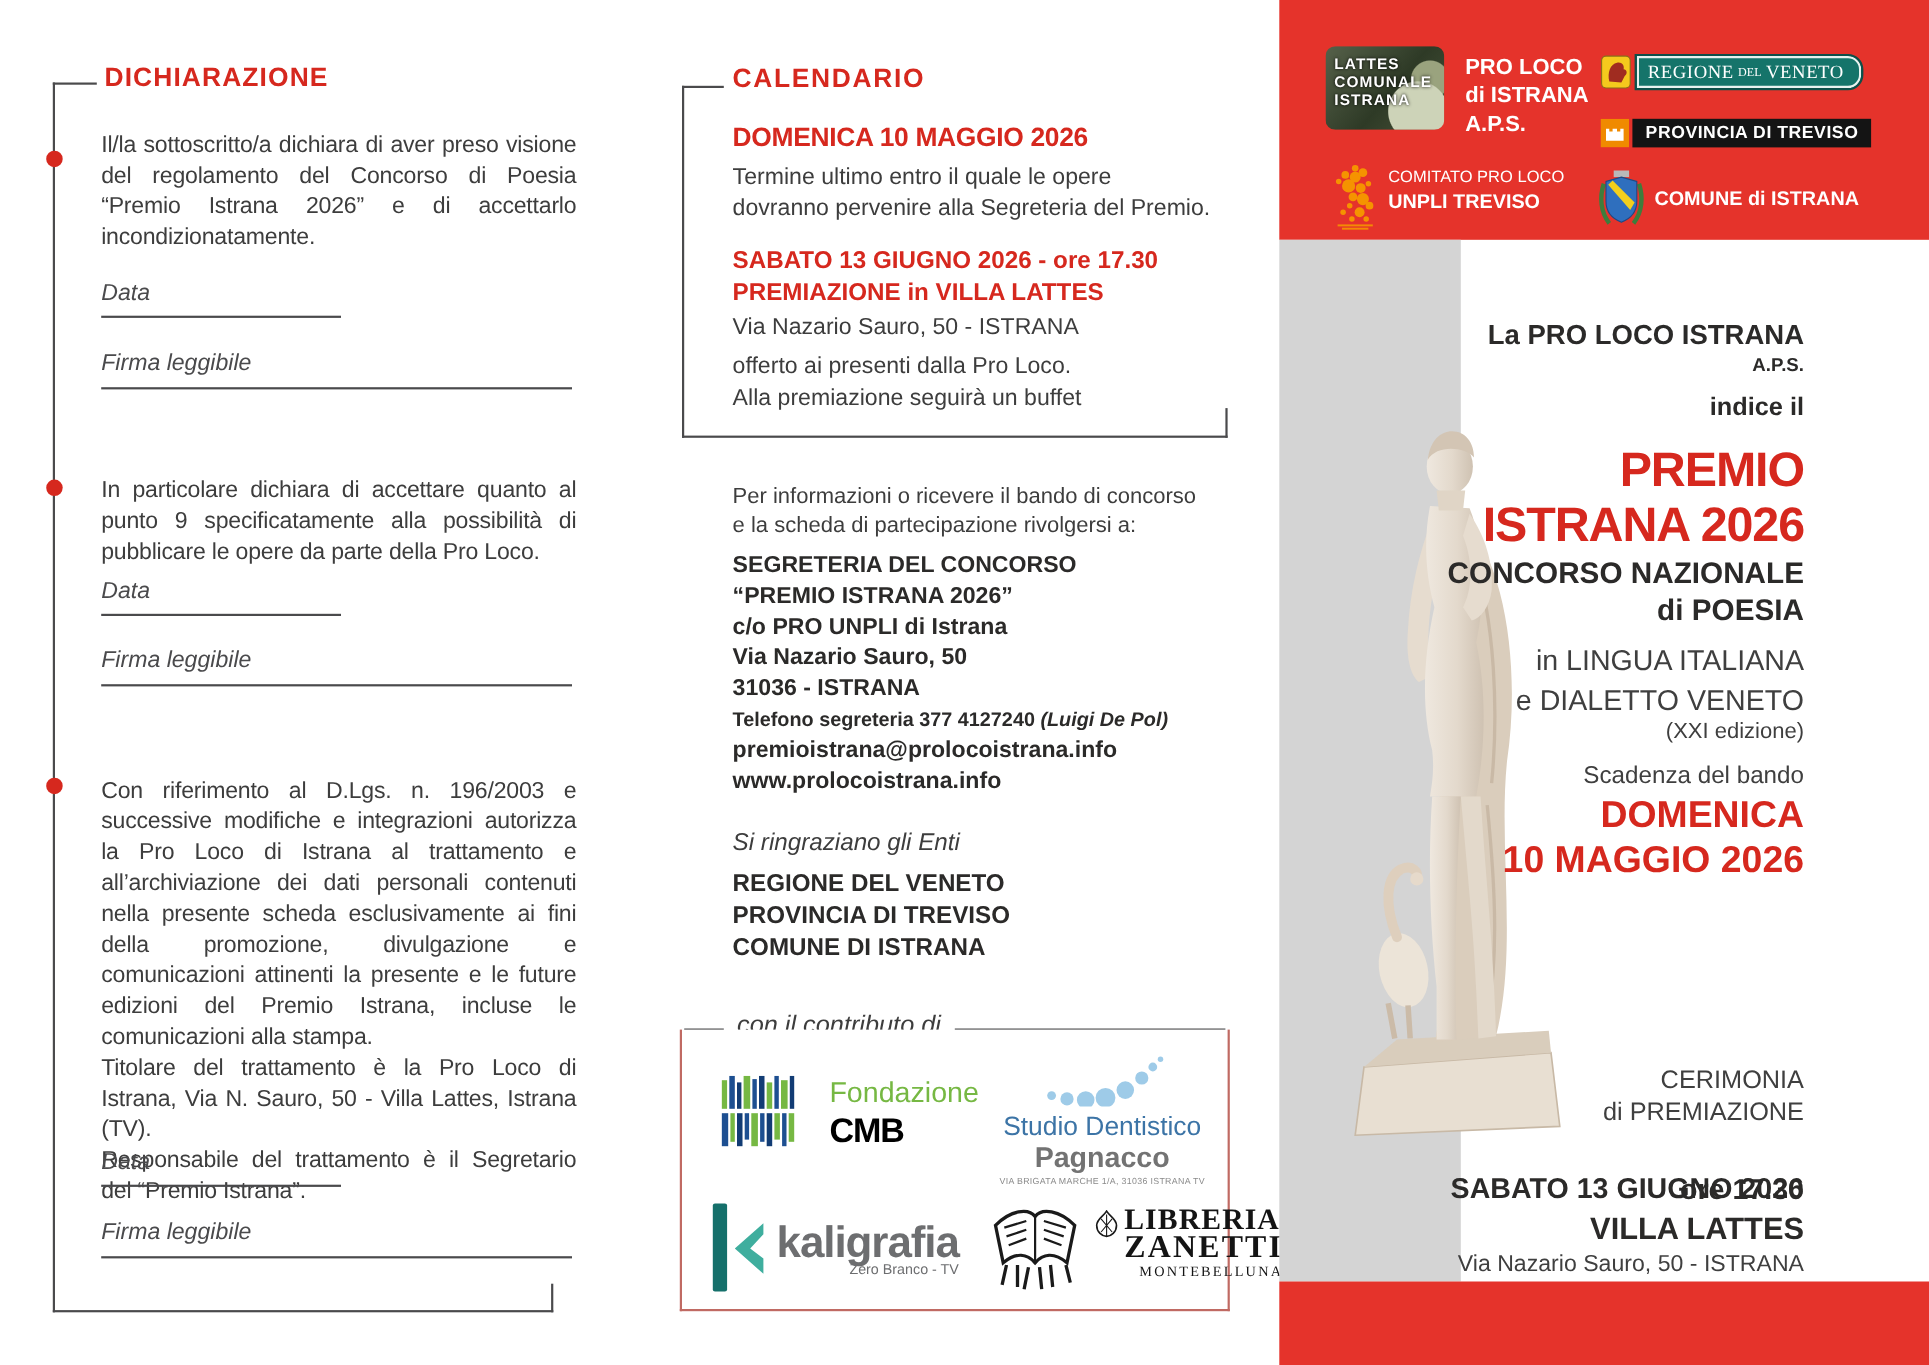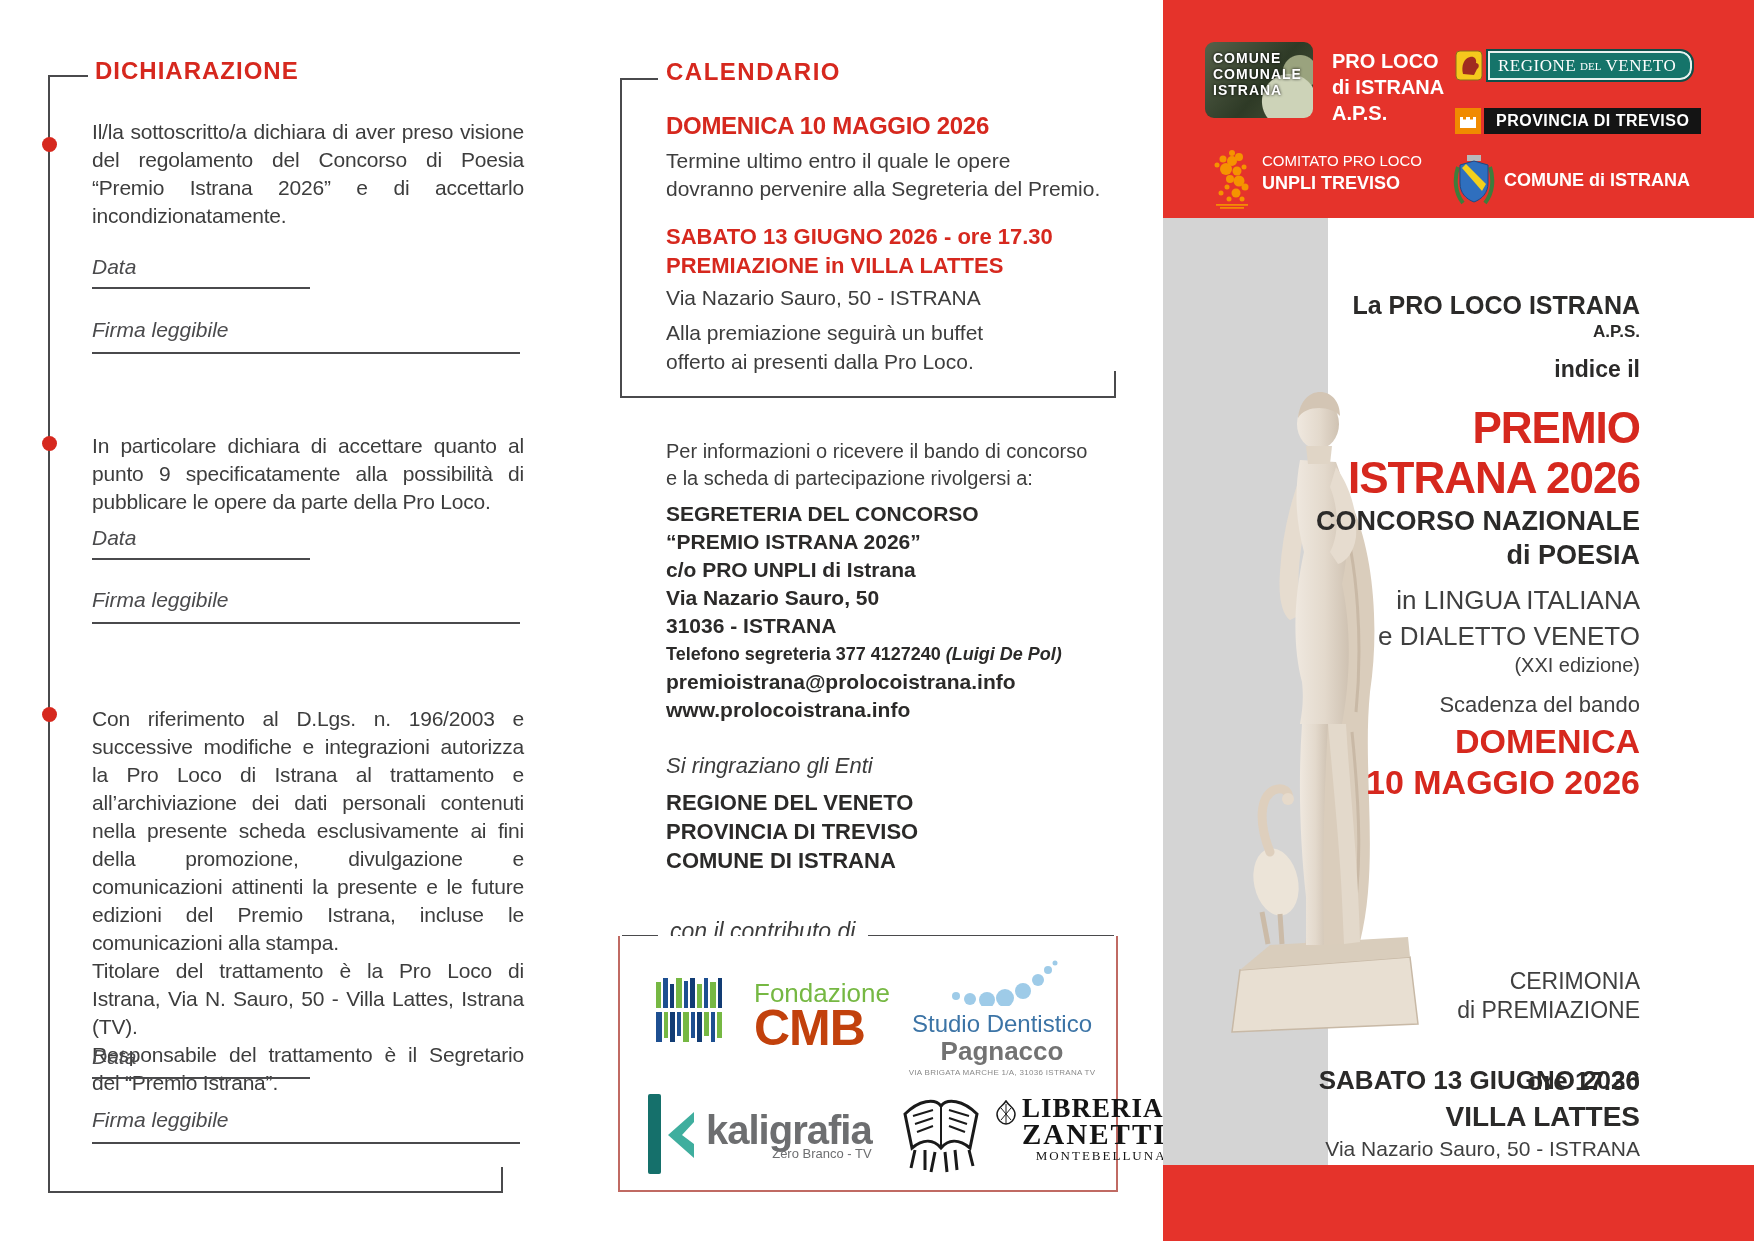--- a/index.html
+++ b/index.html
@@ -93,22 +93,22 @@
       <div>Termine ultimo entro il quale le opere</div>
       <div>dovranno pervenire alla Segreteria del Premio.</div>
     </div>
 
     <div class="red-h" style="left:666px;top:222px;font-size:22px;line-height:29px;">
       <div>SABATO 13 GIUGNO 2026 - ore 17.30</div>
       <div>PREMIAZIONE in VILLA LATTES</div>
     </div>
     <div class="mid-body" style="left:666px;top:284px;">Via Nazario Sauro, 50 - ISTRANA</div>
     <div class="mid-body" style="left:666px;top:318px;line-height:29px;">
+      <div>offerto ai presenti dalla Pro Loco.</div>
       <div>Alla premiazione seguirà un buffet</div>
-      <div>offerto ai presenti dalla Pro Loco.</div>
     </div>
 
     <div class="mid-body" style="left:666px;top:438px;font-size:20px;line-height:27px;">
       <div>Per informazioni o ricevere il bando di concorso</div>
       <div>e la scheda di partecipazione rivolgersi a:</div>
     </div>
 
     <div class="mid-bold" style="left:666px;top:500px;">
       <div>SEGRETERIA DEL CONCORSO</div>
       <div>“PREMIO ISTRANA 2026”</div>
@@ -152,21 +152,21 @@
           <rect x="27" y="34" width="6" height="30" fill="#76b843"></rect>
             <rect x="35" y="34" width="4" height="26" fill="#1d4f91"></rect>
           <rect x="41" y="34" width="5" height="30" fill="#123c74"></rect>
             <rect x="48" y="34" width="5" height="24" fill="#76b843"></rect>
           <rect x="55" y="34" width="4" height="30" fill="#1d4f91"></rect>
             <rect x="61" y="34" width="5" height="26" fill="#76b843"></rect>
         </g>
       </svg>
       <div style="margin-left:6px;">
         <div style="color:#76b843;font-size:26px;">Fondazione</div>
-        <div style="color:#c2410c;font-size:50px;font-weight:bold;line-height:38px;letter-spacing:-1px;">CMB</div>
+        <div style="color:#000000;font-size:31px;font-weight:bold;line-height:38px;letter-spacing:-1px;">CMB</div>
       </div>
     </div>
 
     <div class="abs" style="left:898px;top:960px;width:208px;text-align:center;">
       <svg width="120" height="46" viewBox="0 0 120 46">
         <circle cx="14" cy="36" r="4" fill="#9ecbe8"></circle>
           <circle cx="28" cy="39" r="6" fill="#9ecbe8"></circle>
         <circle cx="45" cy="40" r="8" fill="#9ecbe8"></circle>
           <circle cx="63" cy="38" r="9" fill="#9ecbe8"></circle>
         <circle cx="81" cy="31" r="8" fill="#9ecbe8"></circle>
@@ -216,21 +216,21 @@
     <div class="red-bg" style="left:1163px;top:0;width:591px;height:218px;"></div>
     <div class="gray-band"></div>
     <div class="red-bg" style="left:1163px;top:1165px;width:591px;height:76px;"></div>
 
     <div class="abs" style="left:1205px;top:42px;width:108px;height:76px;border-radius:9px;
          background:
            radial-gradient(circle at 78% 78%, #cdd3b8 0 26%, rgba(0,0,0,0) 27%),
            radial-gradient(circle at 88% 40%, #9aa37e 0 16%, rgba(0,0,0,0) 17%),
            linear-gradient(130deg,#56614a,#2e3a26 55%,#49543a);">
       <div style="padding:8px 0 0 8px;color:#fff;font-weight:bold;font-size:14px;line-height:16px;letter-spacing:1px;text-shadow:0 0 3px #000;">
-        <div>COMUNE</div>
+        <div>LATTES</div>
         <div>COMUNALE</div>
         <div>ISTRANA</div>
       </div>
     </div>
     <div class="abs white-bold" style="left:1332px;top:48px;font-size:20px;line-height:26px;">
       <div>PRO LOCO</div>
       <div>di ISTRANA</div>
       <div>A.P.S.</div>
     </div>
 

